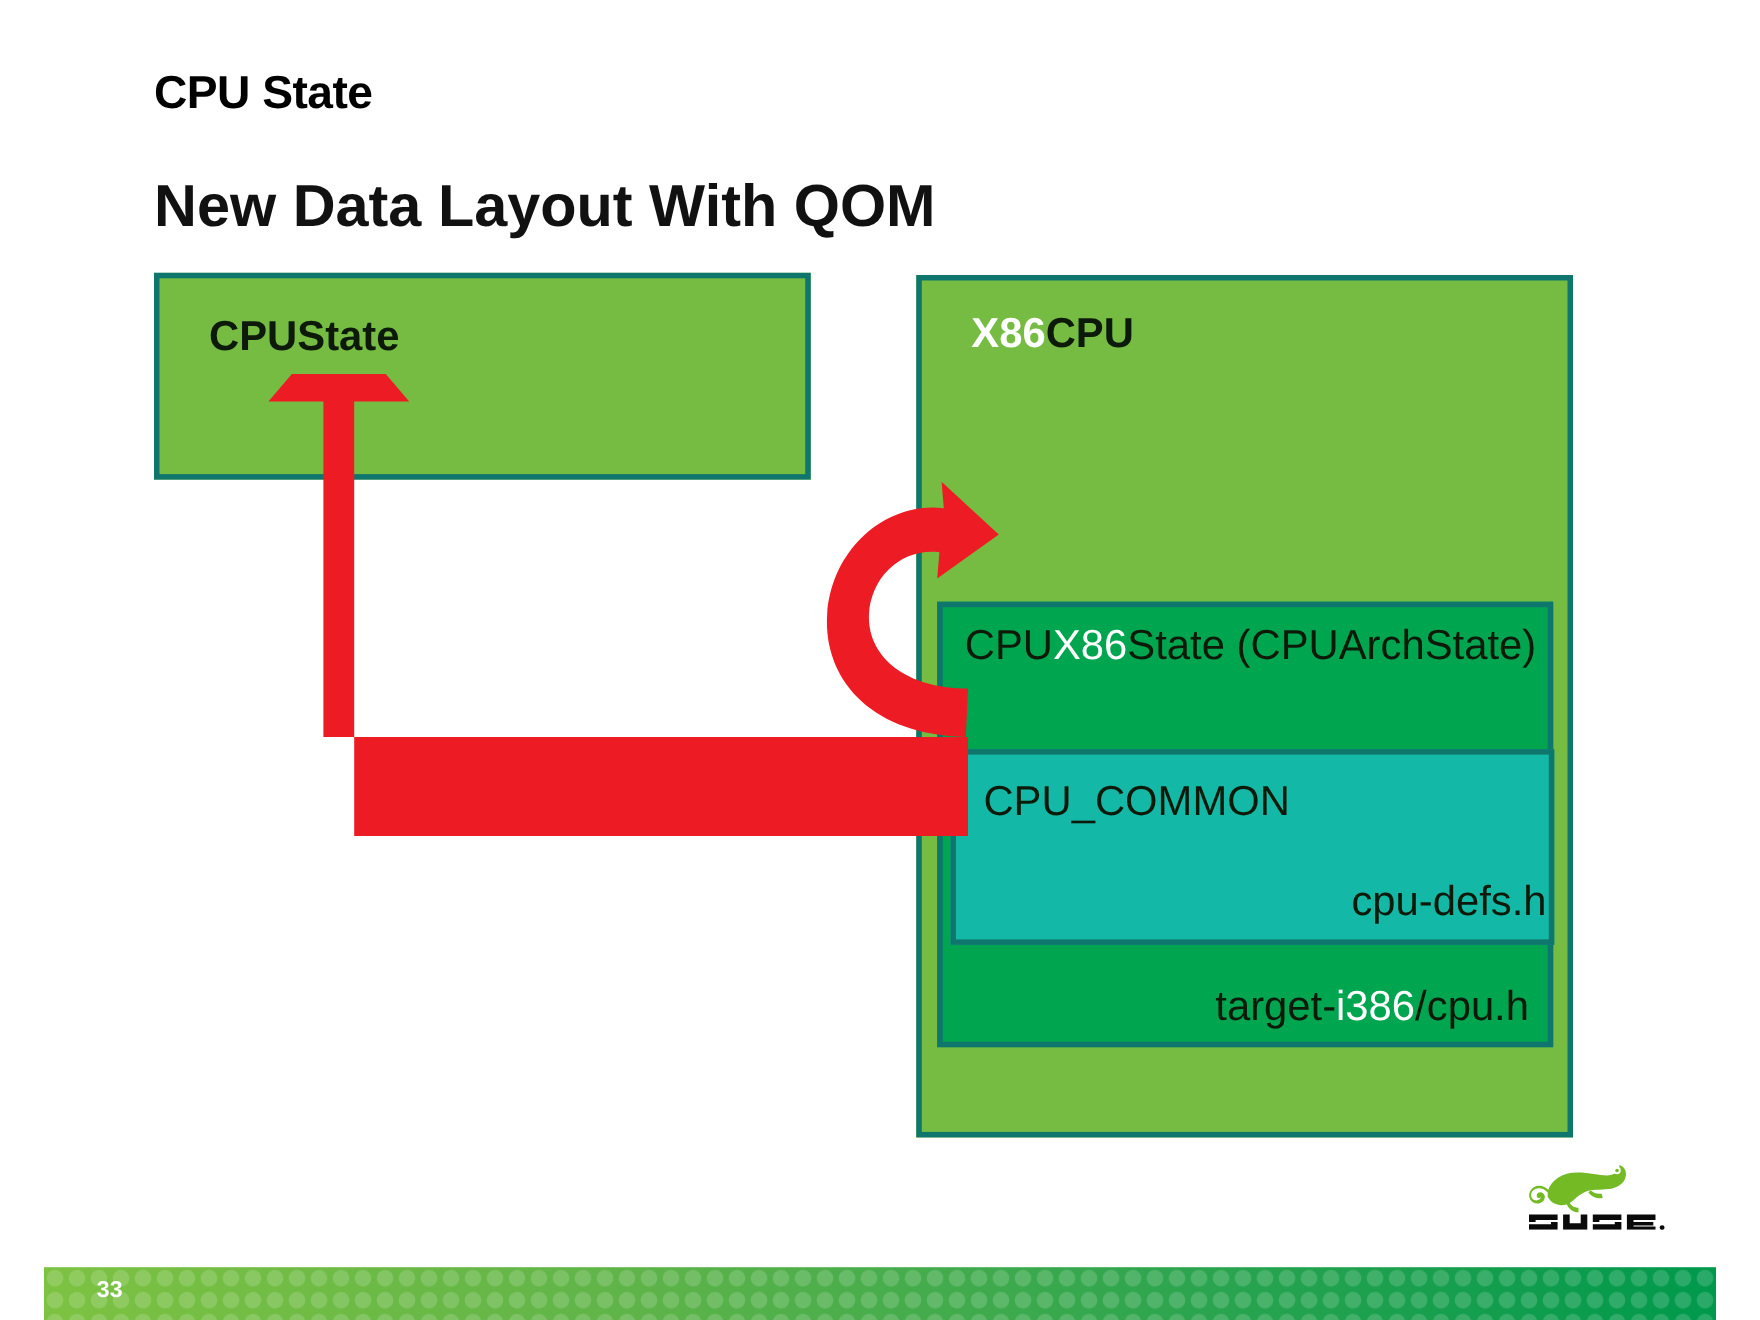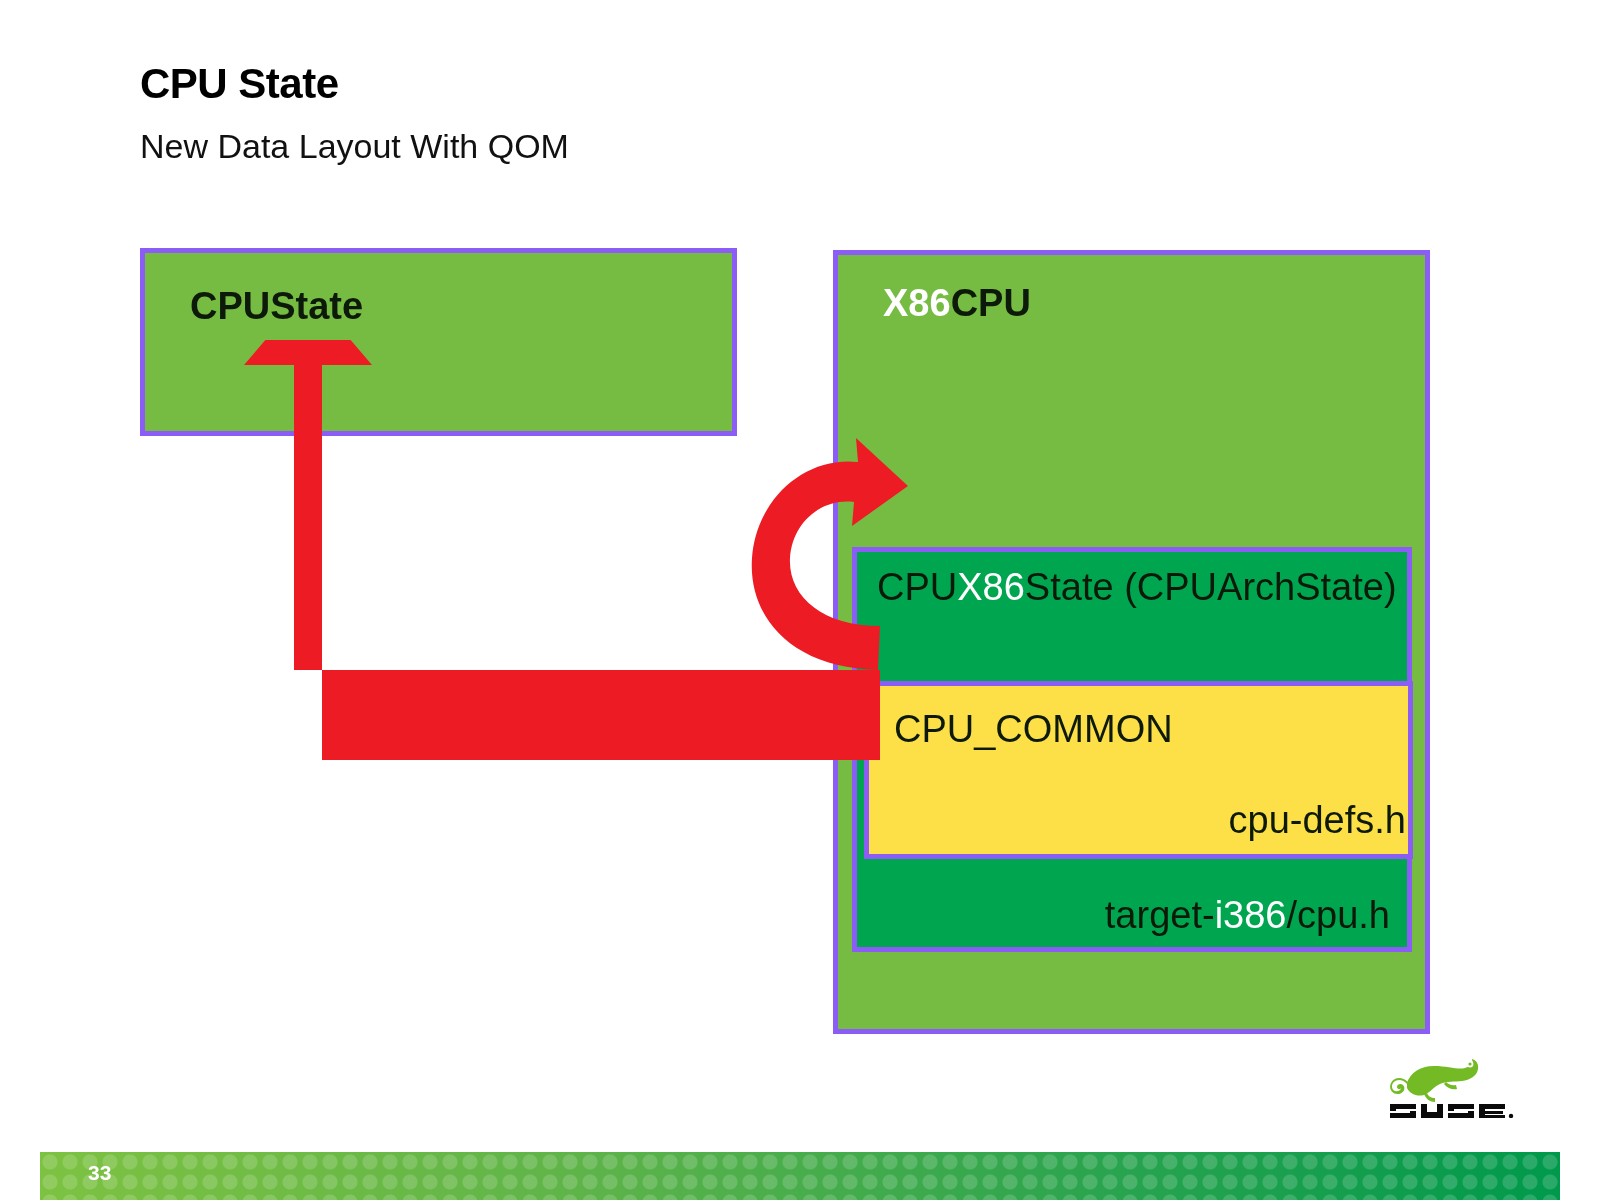--- a/index.html
+++ b/index.html
@@ -11,30 +11,30 @@
   }
   #slide { position: relative; width: 1600px; height: 1200px; background: #fff; }
 
   
   .slide-title {
     position: absolute; left: 140px; top: 62px;
     font-size: 42px; font-weight: bold; color: #000000;
     letter-spacing: -0.5px; line-height: 1.05;
   }
   .slide-subtitle {
-    position: absolute; left: 140px; top: 128px;
-    font-size: 34px; font-weight: normal; color: #111111;
+    position: absolute; left: 140px; top: 158px;
+    font-size: 54px; font-weight: bold; color: #111111;
     line-height: 1.1;
   }
 
   
-  .box { position: absolute; border: 5px solid #8b5cf6; }
+  .box { position: absolute; border: 5px solid #0f766e; }
   .box-l1 { background: #76bc43; }
   .box-l2 { background: #00a54f; }
-  .box-l3 { background: #fde047; }
+  .box-l3 { background: #14b8a6; }
 
   #box-cpustate { left: 140px; top: 248px; width: 597px; height: 188px; }
   #box-x86cpu   { left: 833px; top: 250px; width: 597px; height: 784px; }
   #box-cpux86state { left: 852px; top: 547px; width: 560px; height: 405px; }
   #box-cpucommon   { left: 864px; top: 681px; width: 549px; height: 178px; }
 
   .box-heading {
     position: absolute; font-size: 38px; font-weight: bold;
     color: #0d1a0a; white-space: nowrap;
   }

